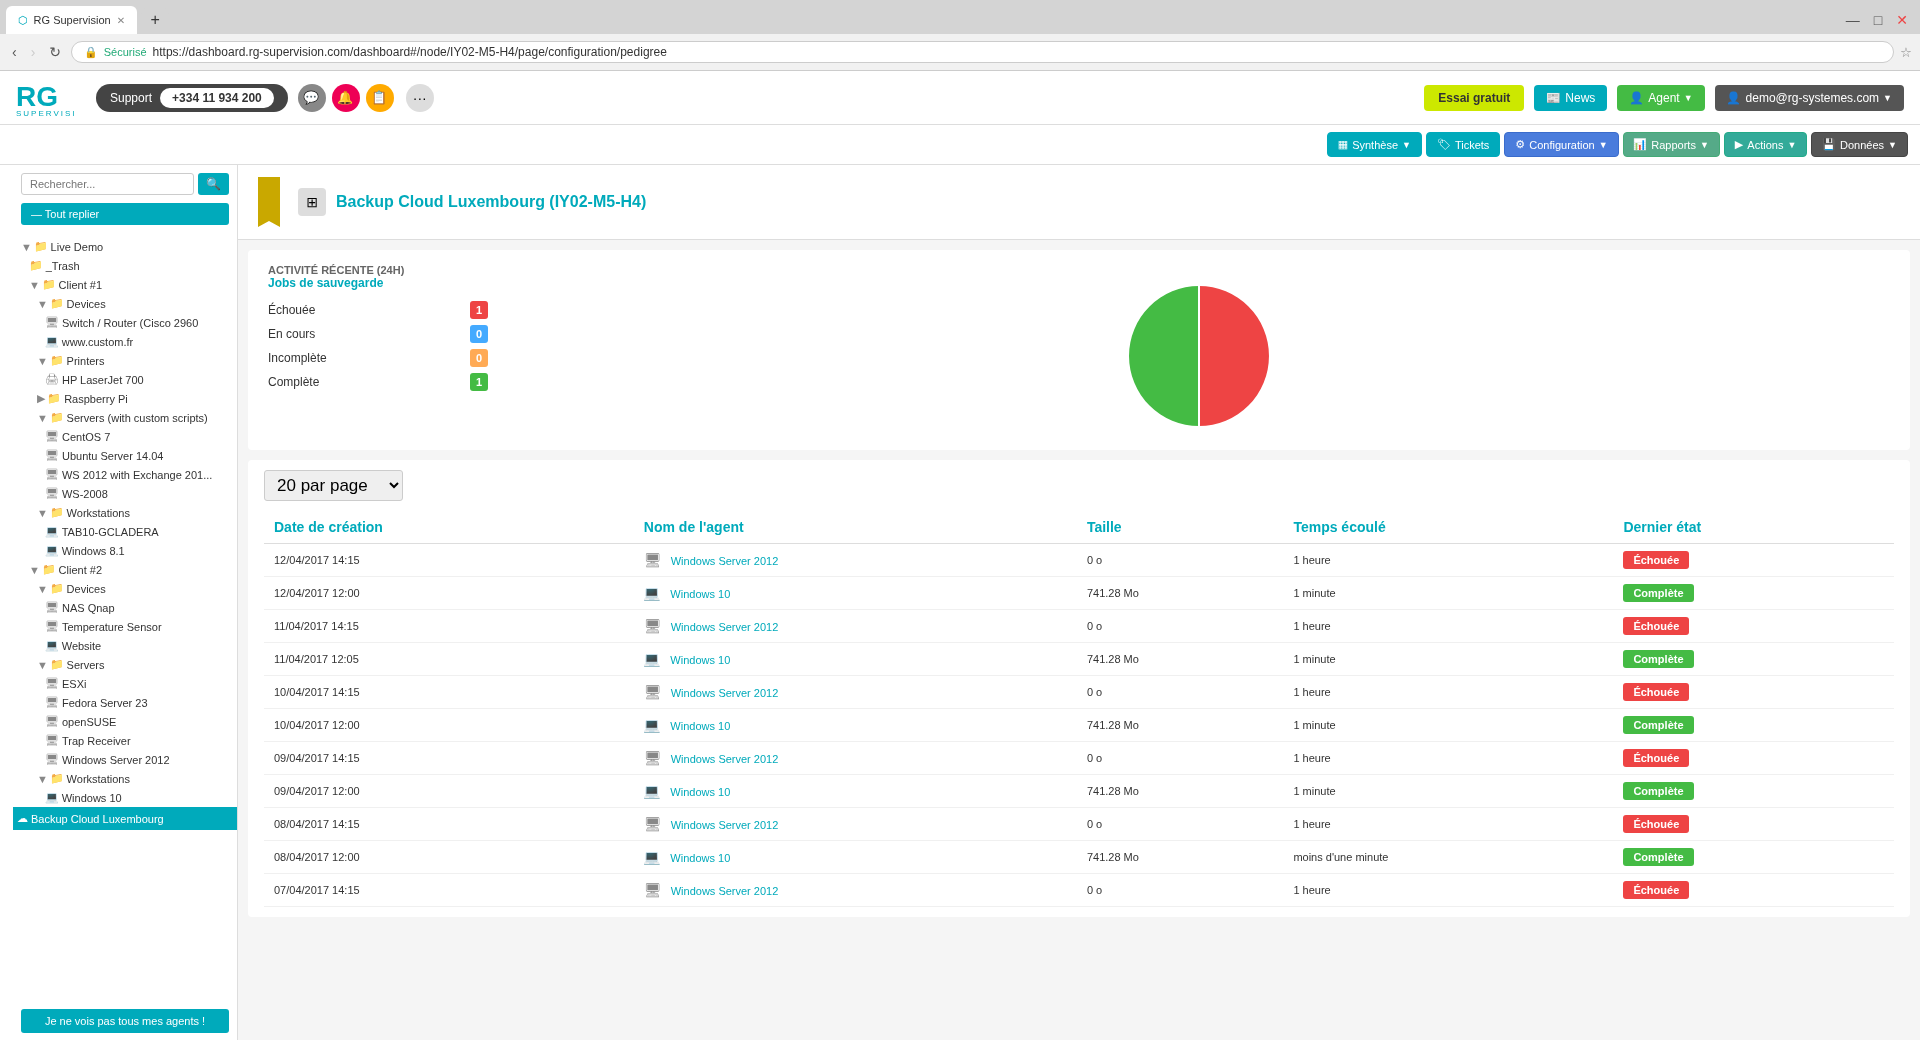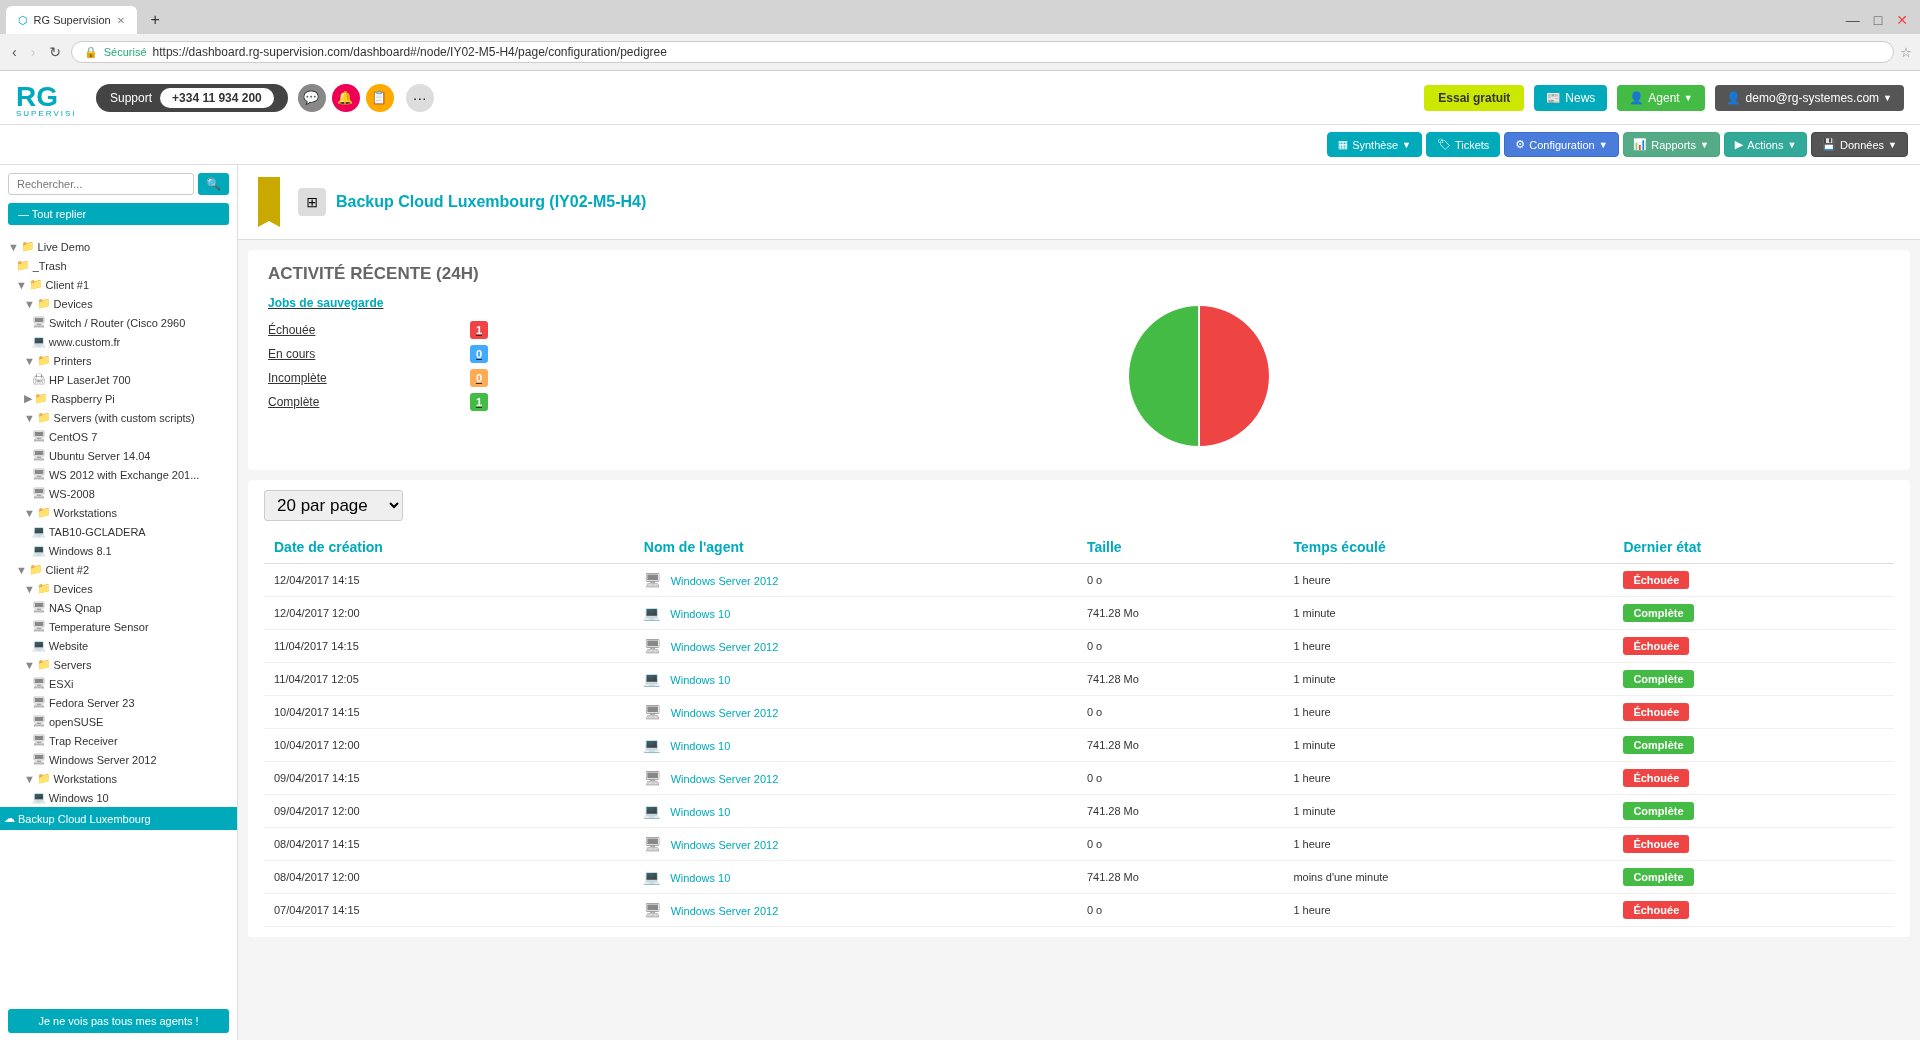--- a/index.html
+++ b/index.html
@@ -39,21 +39,21 @@
 
     
     .nav-bar { background: white; border-bottom: 1px solid #ddd; padding: 0 12px; display: flex; align-items: center; gap: 4px; height: 40px; justify-content: flex-end; }
     .nav-btn-tab { border: 1px solid #ccc; border-radius: 4px; padding: 5px 10px; font-size: 11px; cursor: pointer; background: white; color: #555; display: flex; align-items: center; gap: 4px; }
     .nav-btn-tab.active { background: #0ab; color: white; border-color: #0ab; }
 
     
     .main { display: flex; flex: 1; overflow: hidden; }
 
     
-    .sidebar { width: 238px; background: white; border-right: 1px solid #ddd; display: flex; flex-direction: column; overflow: hidden; }
+    .sidebar { width: 238px; background: white; border-right: 1px solid #ddd; display: flex; flex-direction: column; overflow: hidden; padding-left: 13px; }
     .search-bar { padding: 8px; display: flex; gap: 4px; }
     .search-input { flex: 1; border: 1px solid #ccc; border-radius: 3px; padding: 4px 8px; font-size: 11px; }
     .search-btn { background: #0ab; border: none; border-radius: 3px; padding: 4px 8px; color: white; cursor: pointer; font-size: 12px; }
     .reply-btn { margin: 0 8px 8px; background: #0ab; border: none; border-radius: 3px; padding: 5px 10px; color: white; cursor: pointer; font-size: 11px; width: calc(100% - 16px); text-align: left; }
 
     .tree { flex: 1; overflow-y: auto; font-size: 11px; padding: 4px 0; }
     .tree-item { padding: 2px 0; cursor: pointer; }
     .tree-item.selected { background: #0ab; color: white; }
     .tree-item.selected * { color: white !important; }
     .tree-row { display: flex; align-items: center; padding: 1px 4px; }
@@ -63,24 +63,24 @@
     .tree-indent-4 { padding-left: 32px; }
     .agents-btn { margin: 8px; background: #0ab; border: none; border-radius: 3px; padding: 5px 10px; color: white; cursor: pointer; font-size: 11px; width: calc(100% - 16px); }
 
     
     .content { flex: 1; overflow-y: auto; background: #f5f5f5; padding: 0; }
     .content-header { background: white; padding: 12px 20px; border-bottom: 1px solid #ddd; display: flex; align-items: center; gap: 10px; }
     .grid-icon-btn { background: #ddd; border: none; border-radius: 4px; width: 28px; height: 28px; cursor: pointer; display: flex; align-items: center; justify-content: center; font-size: 14px; }
     .page-title { color: #0ab; font-size: 16px; font-weight: bold; }
 
     .activity-section { background: white; margin: 10px; border-radius: 4px; padding: 14px 20px; }
-    .section-title { font-size: 17px; font-weight: bold; color: #666; margin-bottom: 12px; }
+    .section-title { font-size: 11px; font-weight: bold; color: #666; margin-bottom: 0; }
 
     .activity-content { display: flex; gap: 20px; align-items: flex-start; }
-    .jobs-list { min-width: 220px; text-decoration: underline; }
+    .jobs-list { min-width: 220px; }
     .jobs-title { color: #0ab; font-size: 12px; font-weight: bold; margin-bottom: 8px; }
     .job-row { display: flex; align-items: center; justify-content: space-between; padding: 3px 0; font-size: 12px; }
     .job-badge { width: 18px; height: 18px; border-radius: 3px; display: flex; align-items: center; justify-content: center; font-size: 11px; font-weight: bold; color: white; }
     .badge-red { background: #e44; }
     .badge-blue { background: #4af; }
     .badge-orange { background: #fa5; }
     .badge-green { background: #4b4; }
 
     .pie-chart-area { flex: 1; display: flex; justify-content: center; }
 

